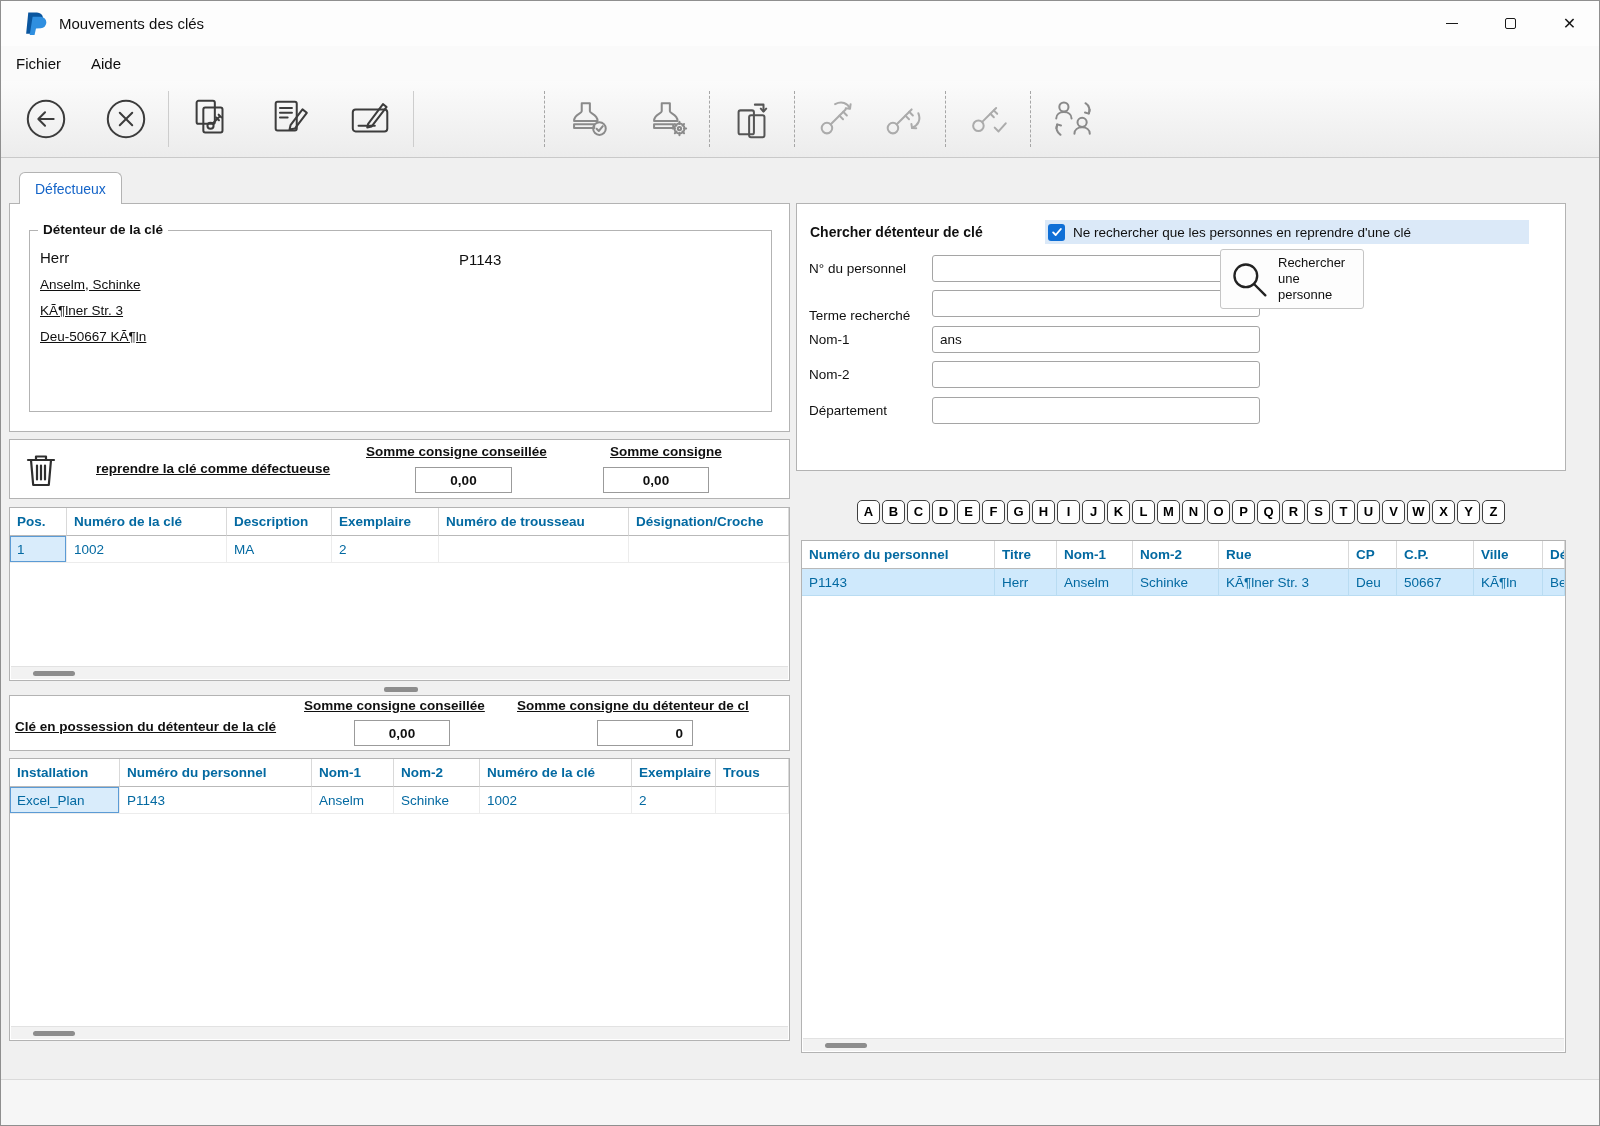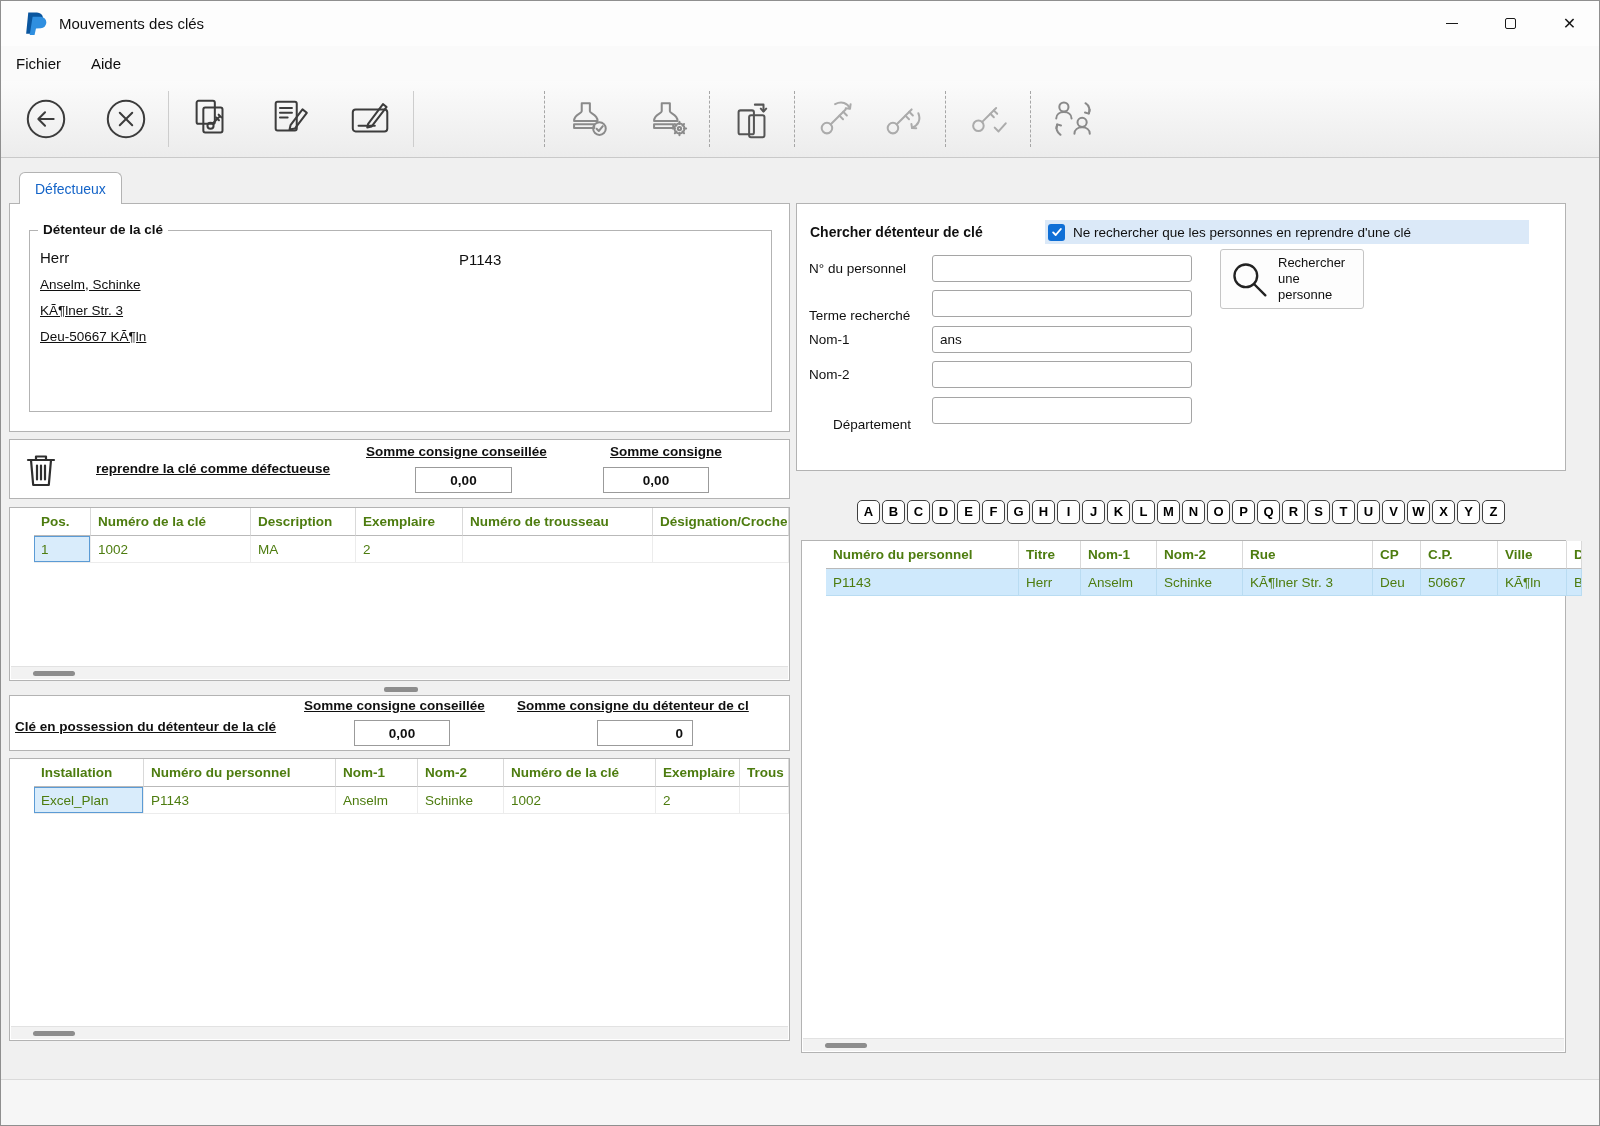--- a/index.html
+++ b/index.html
@@ -42,41 +42,41 @@
 
   
   .fieldset{position:absolute;left:19px;top:26px;width:743px;height:182px;border:1px solid #b3b3b3;}
   .legend{position:absolute;left:8px;top:-9px;background:#fff;padding:0 5px;font-weight:bold;font-size:13.5px;color:#101010;white-space:nowrap;}
 
   
   .vfield{position:absolute;height:26px;border:1px solid #9b9b9b;background:#fff;font-size:13.5px;color:#101010;display:flex;align-items:center;justify-content:center;font-weight:bold;}
   .vfield.right{justify-content:flex-end;padding-right:9px;}
 
   
-  .tbl{display:grid;font-size:13.5px;color:#4d7c0f;padding-left:24px;}
+  .tbl{display:grid;font-size:13.5px;color:#0369a1;}
   .keys-tbl{grid-template-columns:57px 160px 105px 107px 190px minmax(0,1fr);}
   .poss-tbl{grid-template-columns:110px 192px 82px 86px 152px 84px minmax(0,1fr);}
   .res-tbl{grid-template-columns:193px 62px 76px 86px 130px 48px 77px 69px minmax(0,1fr);}
   .th{display:flex;align-items:center;height:28px;padding:0 7px;font-weight:bold;background:#fff;border-right:1px solid #d9d9d9;border-bottom:1px solid #b9b9b9;white-space:nowrap;overflow:hidden;}
   .td{display:flex;align-items:center;height:27px;padding:0 7px;border-right:1px solid #ececec;border-bottom:1px solid #ececec;white-space:nowrap;overflow:hidden;}
   .cell-focus{background:#d9ecfb;box-shadow:inset 0 0 0 1px #5b9bd5;}
   .td.sel{background:#cfe9fc;border-right-color:#b9dcf2;border-bottom-color:#b9dcf2;}
 
   
   .hscroll{position:absolute;left:1px;right:1px;bottom:1px;height:13px;background:#f2f2f2;border-top:1px solid #e2e2e2;}
   .hthumb{position:absolute;left:22px;top:4px;width:42px;height:5px;background:#8d8d8d;border-radius:2.5px;}
   .grip{position:absolute;background:#8d8d8d;border-radius:2px;}
 
   
   .search-title{position:absolute;left:13px;top:20px;font-size:14px;font-weight:bold;color:#101010;white-space:nowrap;}
   .chk-strip{position:absolute;left:248px;top:16px;width:484px;height:24px;background:#dbe9f8;display:flex;align-items:center;gap:8px;padding:0 3px;}
   .chk{width:17px;height:17px;border-radius:3px;background:#0f6fd6;display:flex;align-items:center;justify-content:center;flex:0 0 auto;}
   .chk-lbl{font-size:13.5px;color:#101010;white-space:nowrap;}
   .f-lbl{position:absolute;left:12px;font-size:13.5px;color:#101010;white-space:nowrap;}
-  .tinput{position:absolute;left:135px;width:260px;height:27px;border:1px solid #a5a5a5;border-radius:3px;background:#fff;font-size:13.5px;color:#101010;padding:0 7px;outline:none;}
+  .tinput{position:absolute;left:135px;width:328px;height:27px;border:1px solid #a5a5a5;border-radius:3px;background:#fff;font-size:13.5px;color:#101010;padding:0 7px;outline:none;}
   .search-btn{position:absolute;left:423px;top:45px;width:144px;height:60px;border:1px solid #c5c5c5;border-radius:3px;background:#fdfdfd;display:flex;align-items:center;gap:9px;padding:14px 8px;cursor:default;}
   .search-btn-text{font-size:13px;line-height:1.25;color:#101010;white-space:pre-line;}
 
   
   .alpha-row{position:absolute;left:795px;top:499px;width:770px;display:flex;justify-content:center;gap:2px;}
   .abtn{width:23px;height:23.5px;border:1.5px solid #3f3f3f;border-radius:5px;background:#fff;display:flex;align-items:center;justify-content:center;font-size:13px;font-weight:bold;color:#000;}
 
   
   .bottom-bar{position:absolute;left:0;top:1078px;width:1600px;height:47px;background:#f6f6f6;border-top:1px solid #dadada;}
 </style>
@@ -318,21 +318,21 @@
 
     <div class="f-lbl" style="top:92px;margin-top:12px;">Terme recherché</div>
     <input class="tinput" style="top: 86px;" type="text" value="">
 
     <div class="f-lbl" style="top:128px;">Nom-1</div>
     <input class="tinput" style="top: 122px;" type="text" value="ans">
 
     <div class="f-lbl" style="top:163px;">Nom-2</div>
     <input class="tinput" style="top: 157px;" type="text" value="">
 
-    <div class="f-lbl" style="top:213px;margin-left:24px;">Département</div>
+    <div class="f-lbl" style="top:199px;">Département</div>
     <input class="tinput" style="top: 193px;" type="text" value="">
 
     <div class="search-btn">
       <svg width="40" height="40" viewBox="0 0 44 44" style="fill:none;stroke:#222;stroke-width:2.6;stroke-linecap:round;flex:0 0 auto;">
         <circle cx="18.5" cy="18.5" r="12.5"></circle>
           <path d="M27.5 27.5L40 40"></path>
       </svg>
       <span class="search-btn-text">Rechercher
 une
 personne</span>

